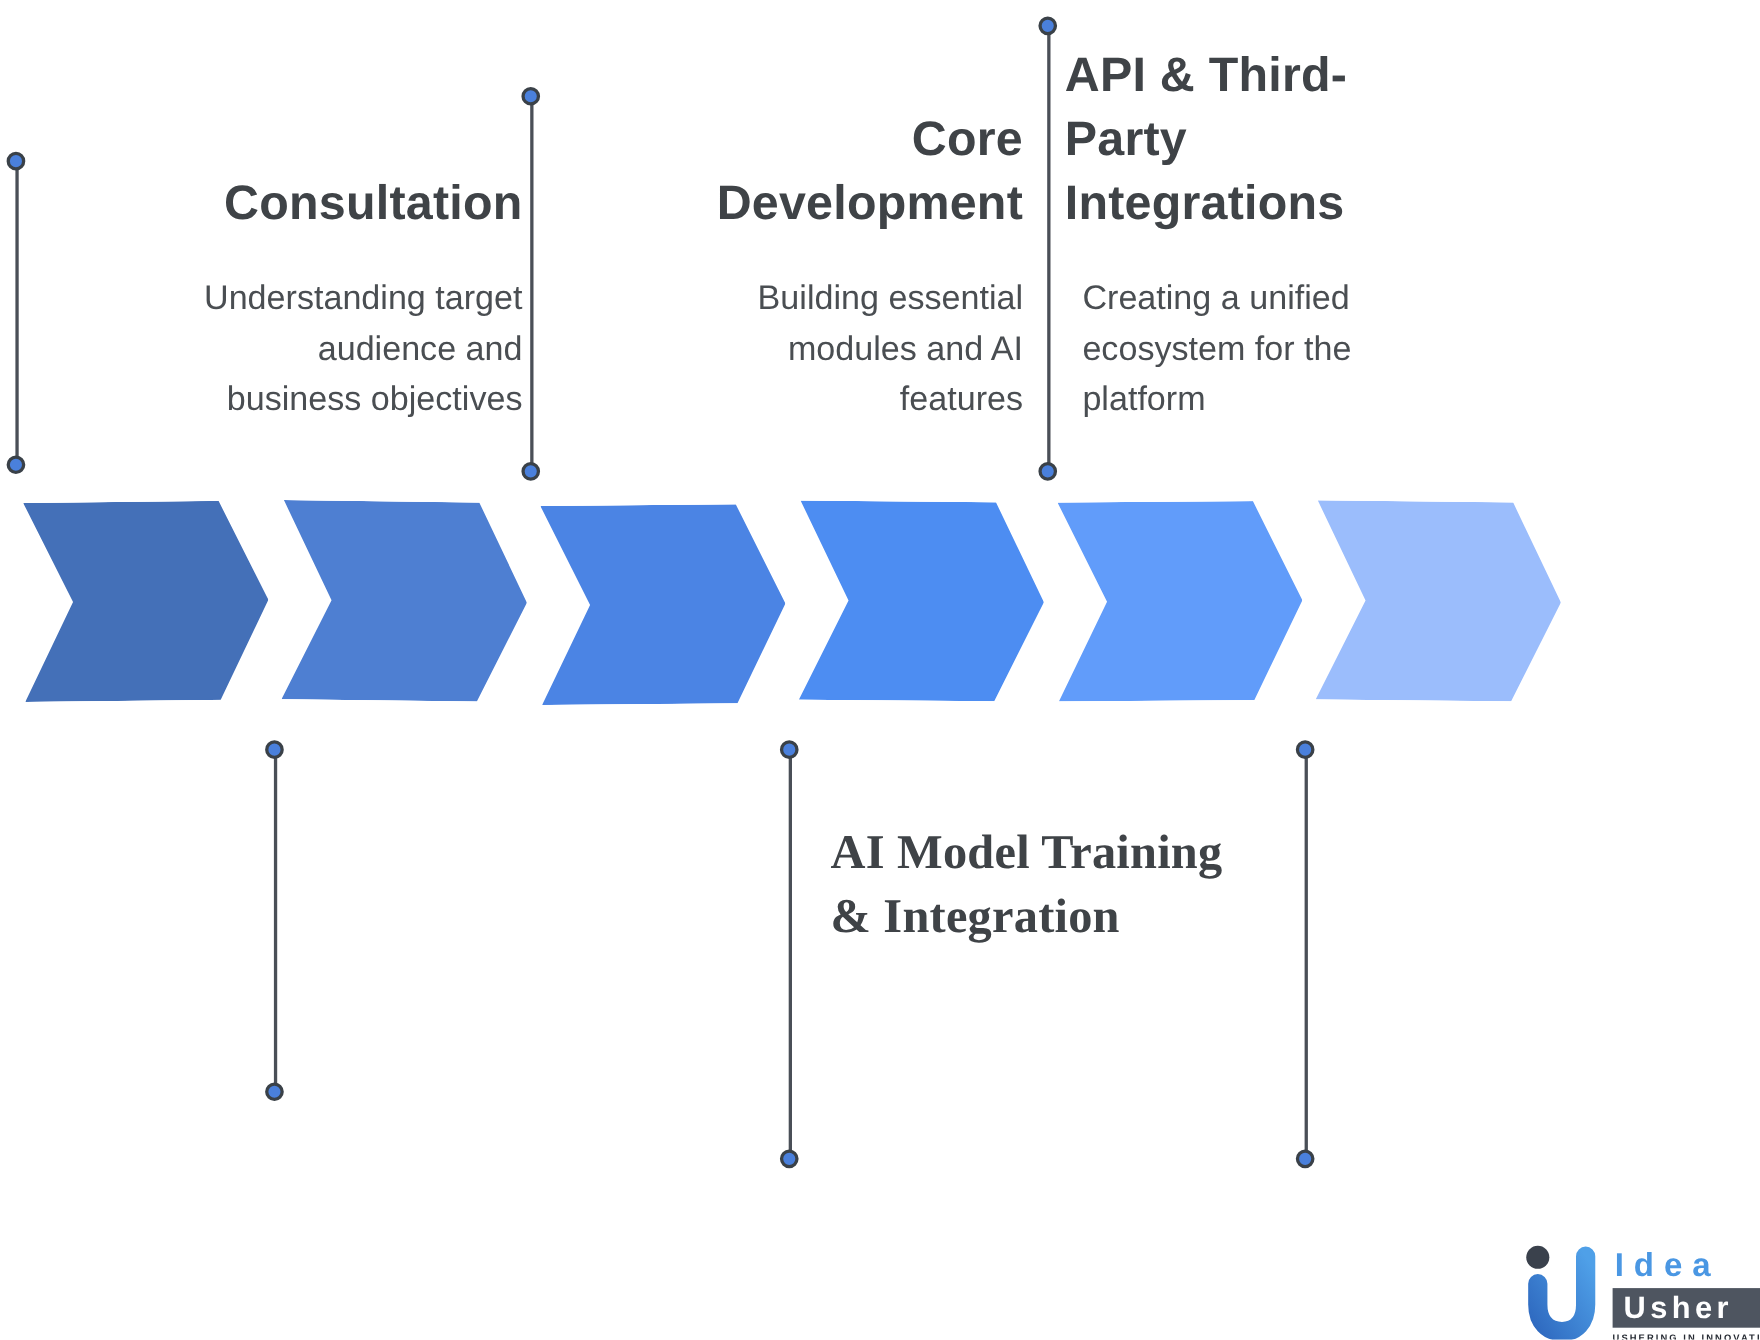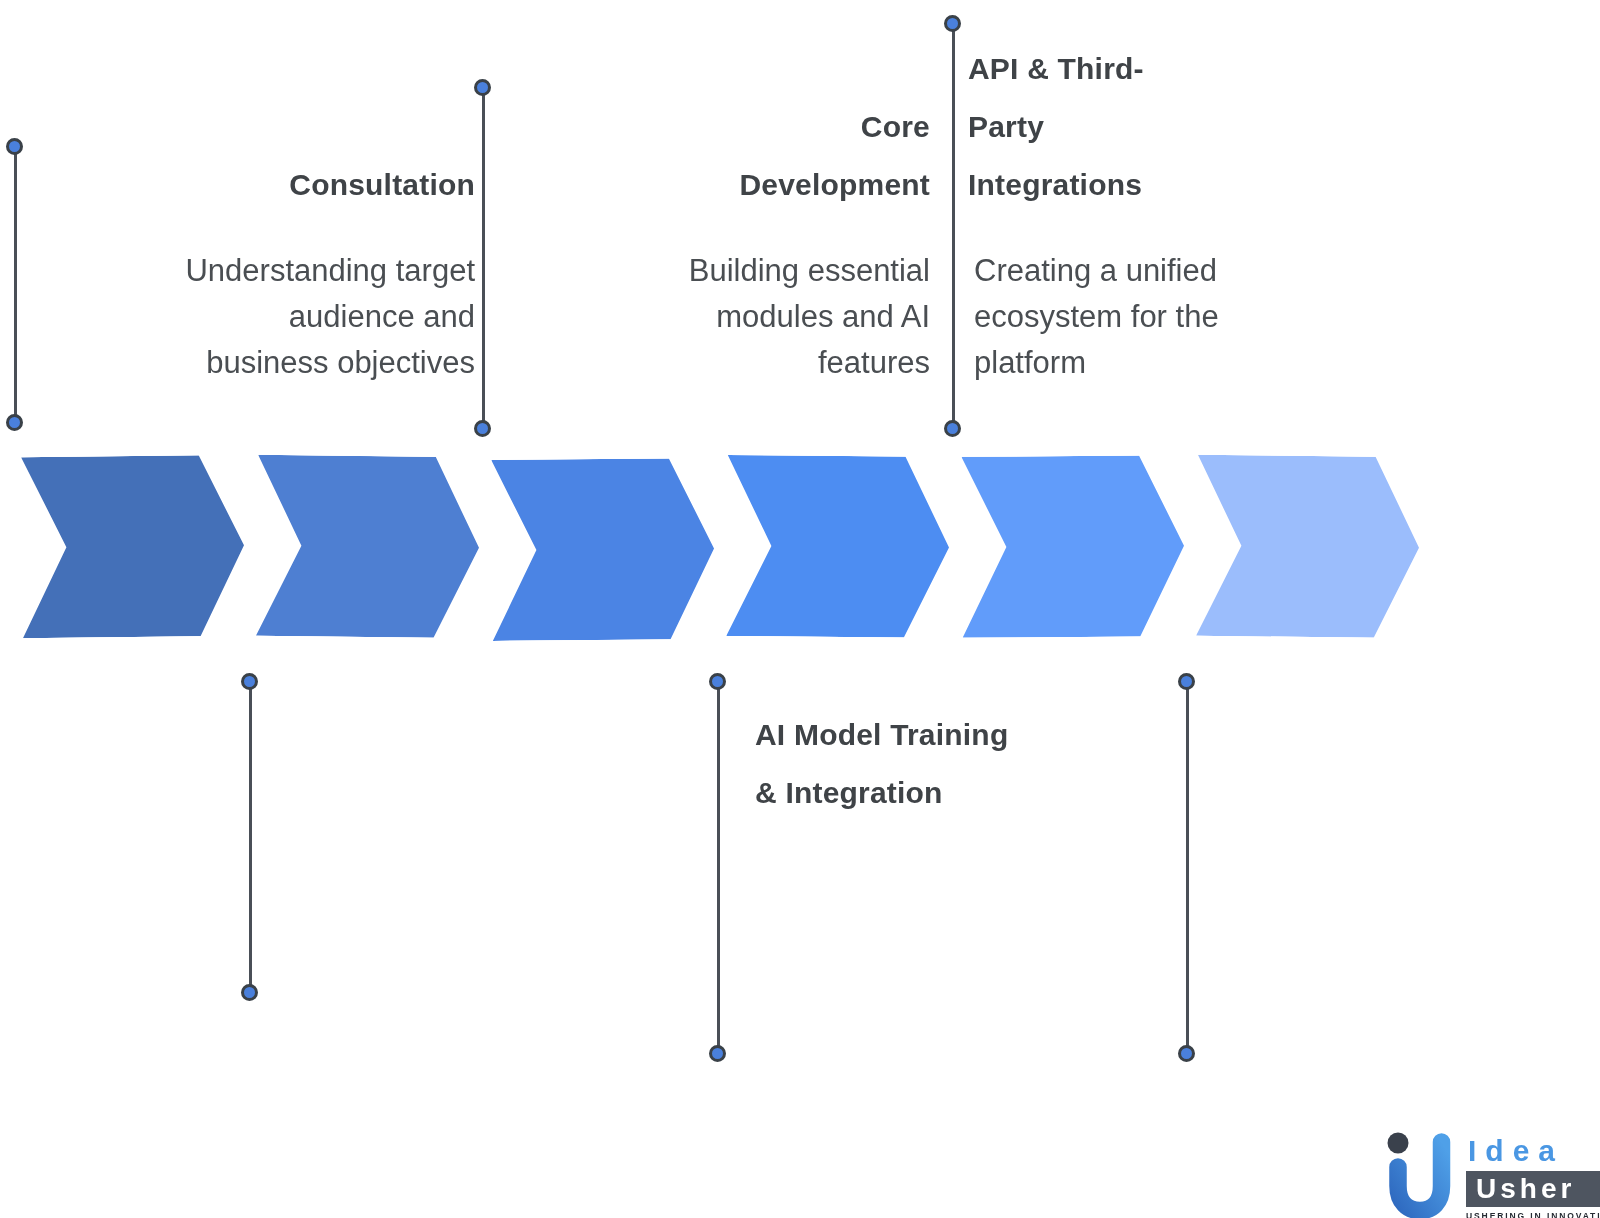--- a/index.html
+++ b/index.html
@@ -49,40 +49,40 @@
     background: #4A80DC;
     border: 3.5px solid #3A4148;
   }
   .dot-top    { top: -9px; }
   .dot-bottom { bottom: -9px; }
 
   
   .step { position: absolute; }
   .step .title {
     margin: 0;
-    font-size: 30px;
+    font-size: 44px;
     line-height: 58px;
     font-weight: 700;
     color: #3F4347;
     letter-spacing: 0.2px;
     white-space: pre-line;
   }
   .step .desc {
-    margin: 34px 0 0 6px;
+    margin: 34px 0 0 16px;
     font-size: 31px;
     line-height: 46px;
     font-weight: 400;
     color: #4A4E52;
     white-space: pre-line;
   }
   .step-1 { left: 55px;   bottom: 832px; width: 420px; text-align: right; }
   .step-2 { left: 510px;  bottom: 832px; width: 420px; text-align: right; }
   .step-3 { left: 968px;  bottom: 832px; width: 400px; }
   .step-4 { left: 285px;  top: 706px; width: 310px; }
-  .step-5 { left: 755px;  top: 706px; width: 430px; }
+  .step-5 { left: 755px;  top: 746px; width: 430px; font-family: Liberation Serif, serif; }
   .step-6 { left: 1225px; top: 706px; width: 345px; }
   .step-4 .desc, .step-5 .desc, .step-6 .desc { margin-top: 38px; }
   .step-5 .desc { width: 280px; }
 
   
   .logo {
     position: absolute;
     left: 1383px;
     top: 1130px;
     display: flex;

